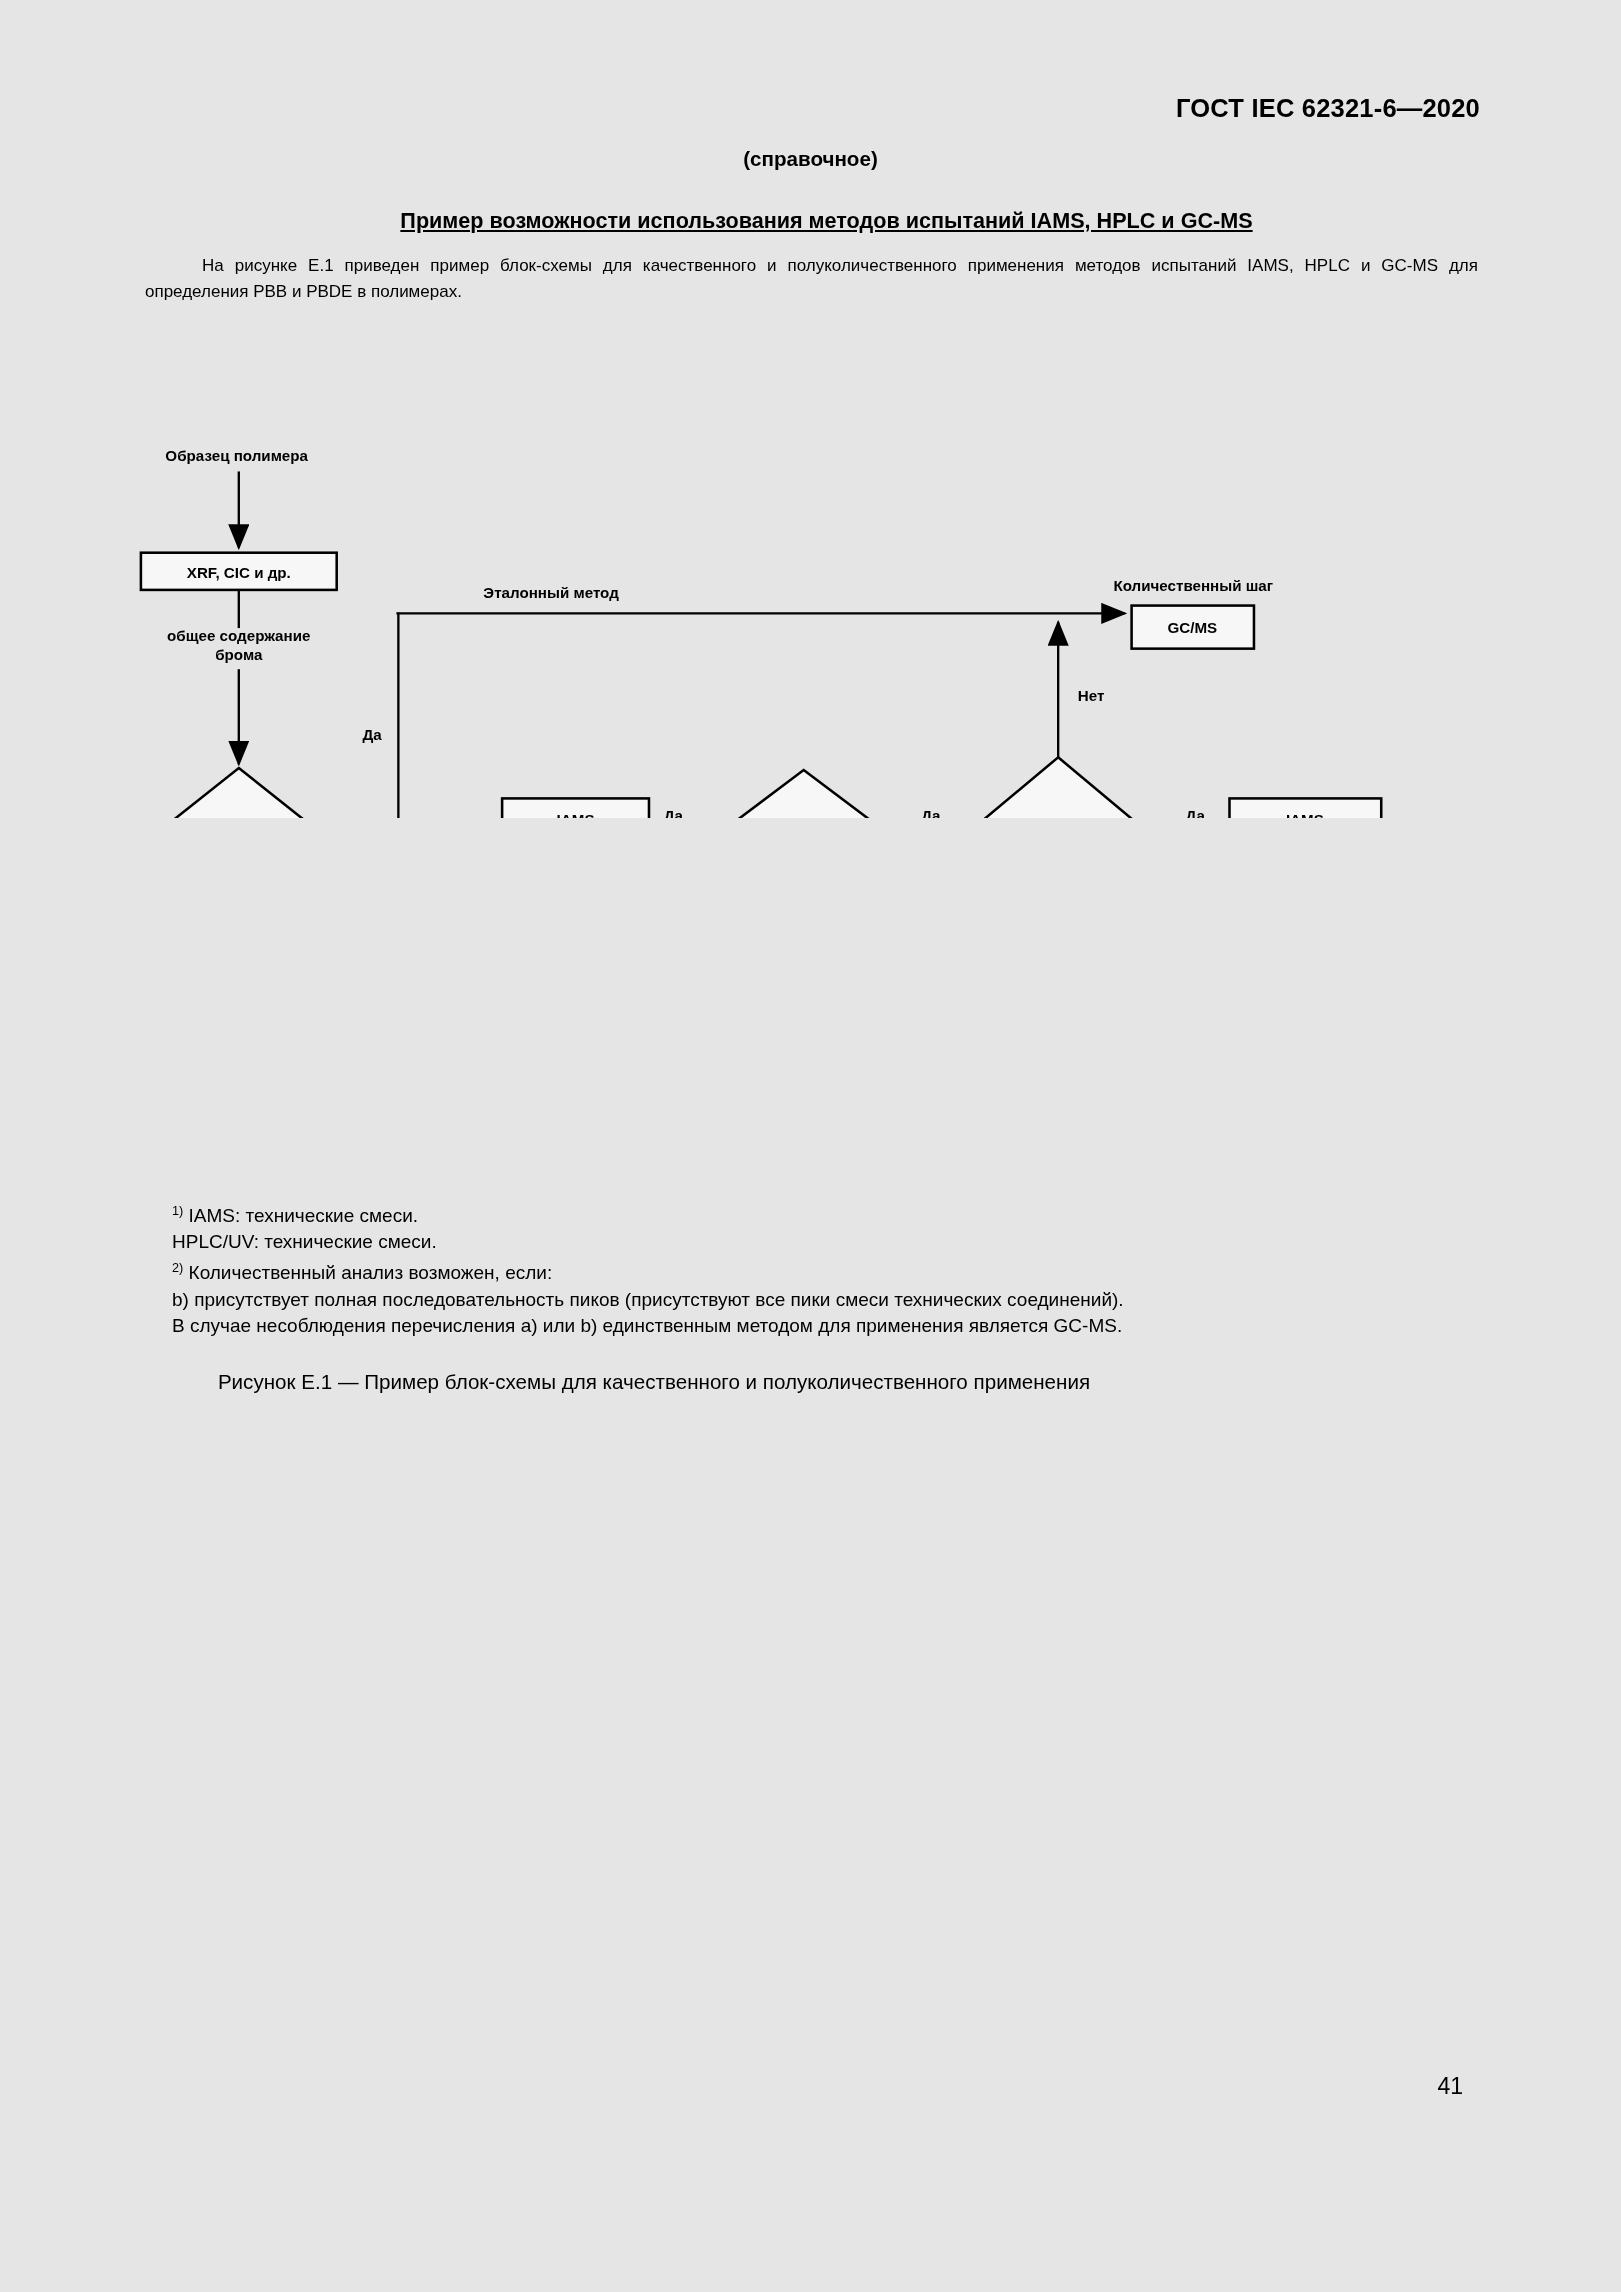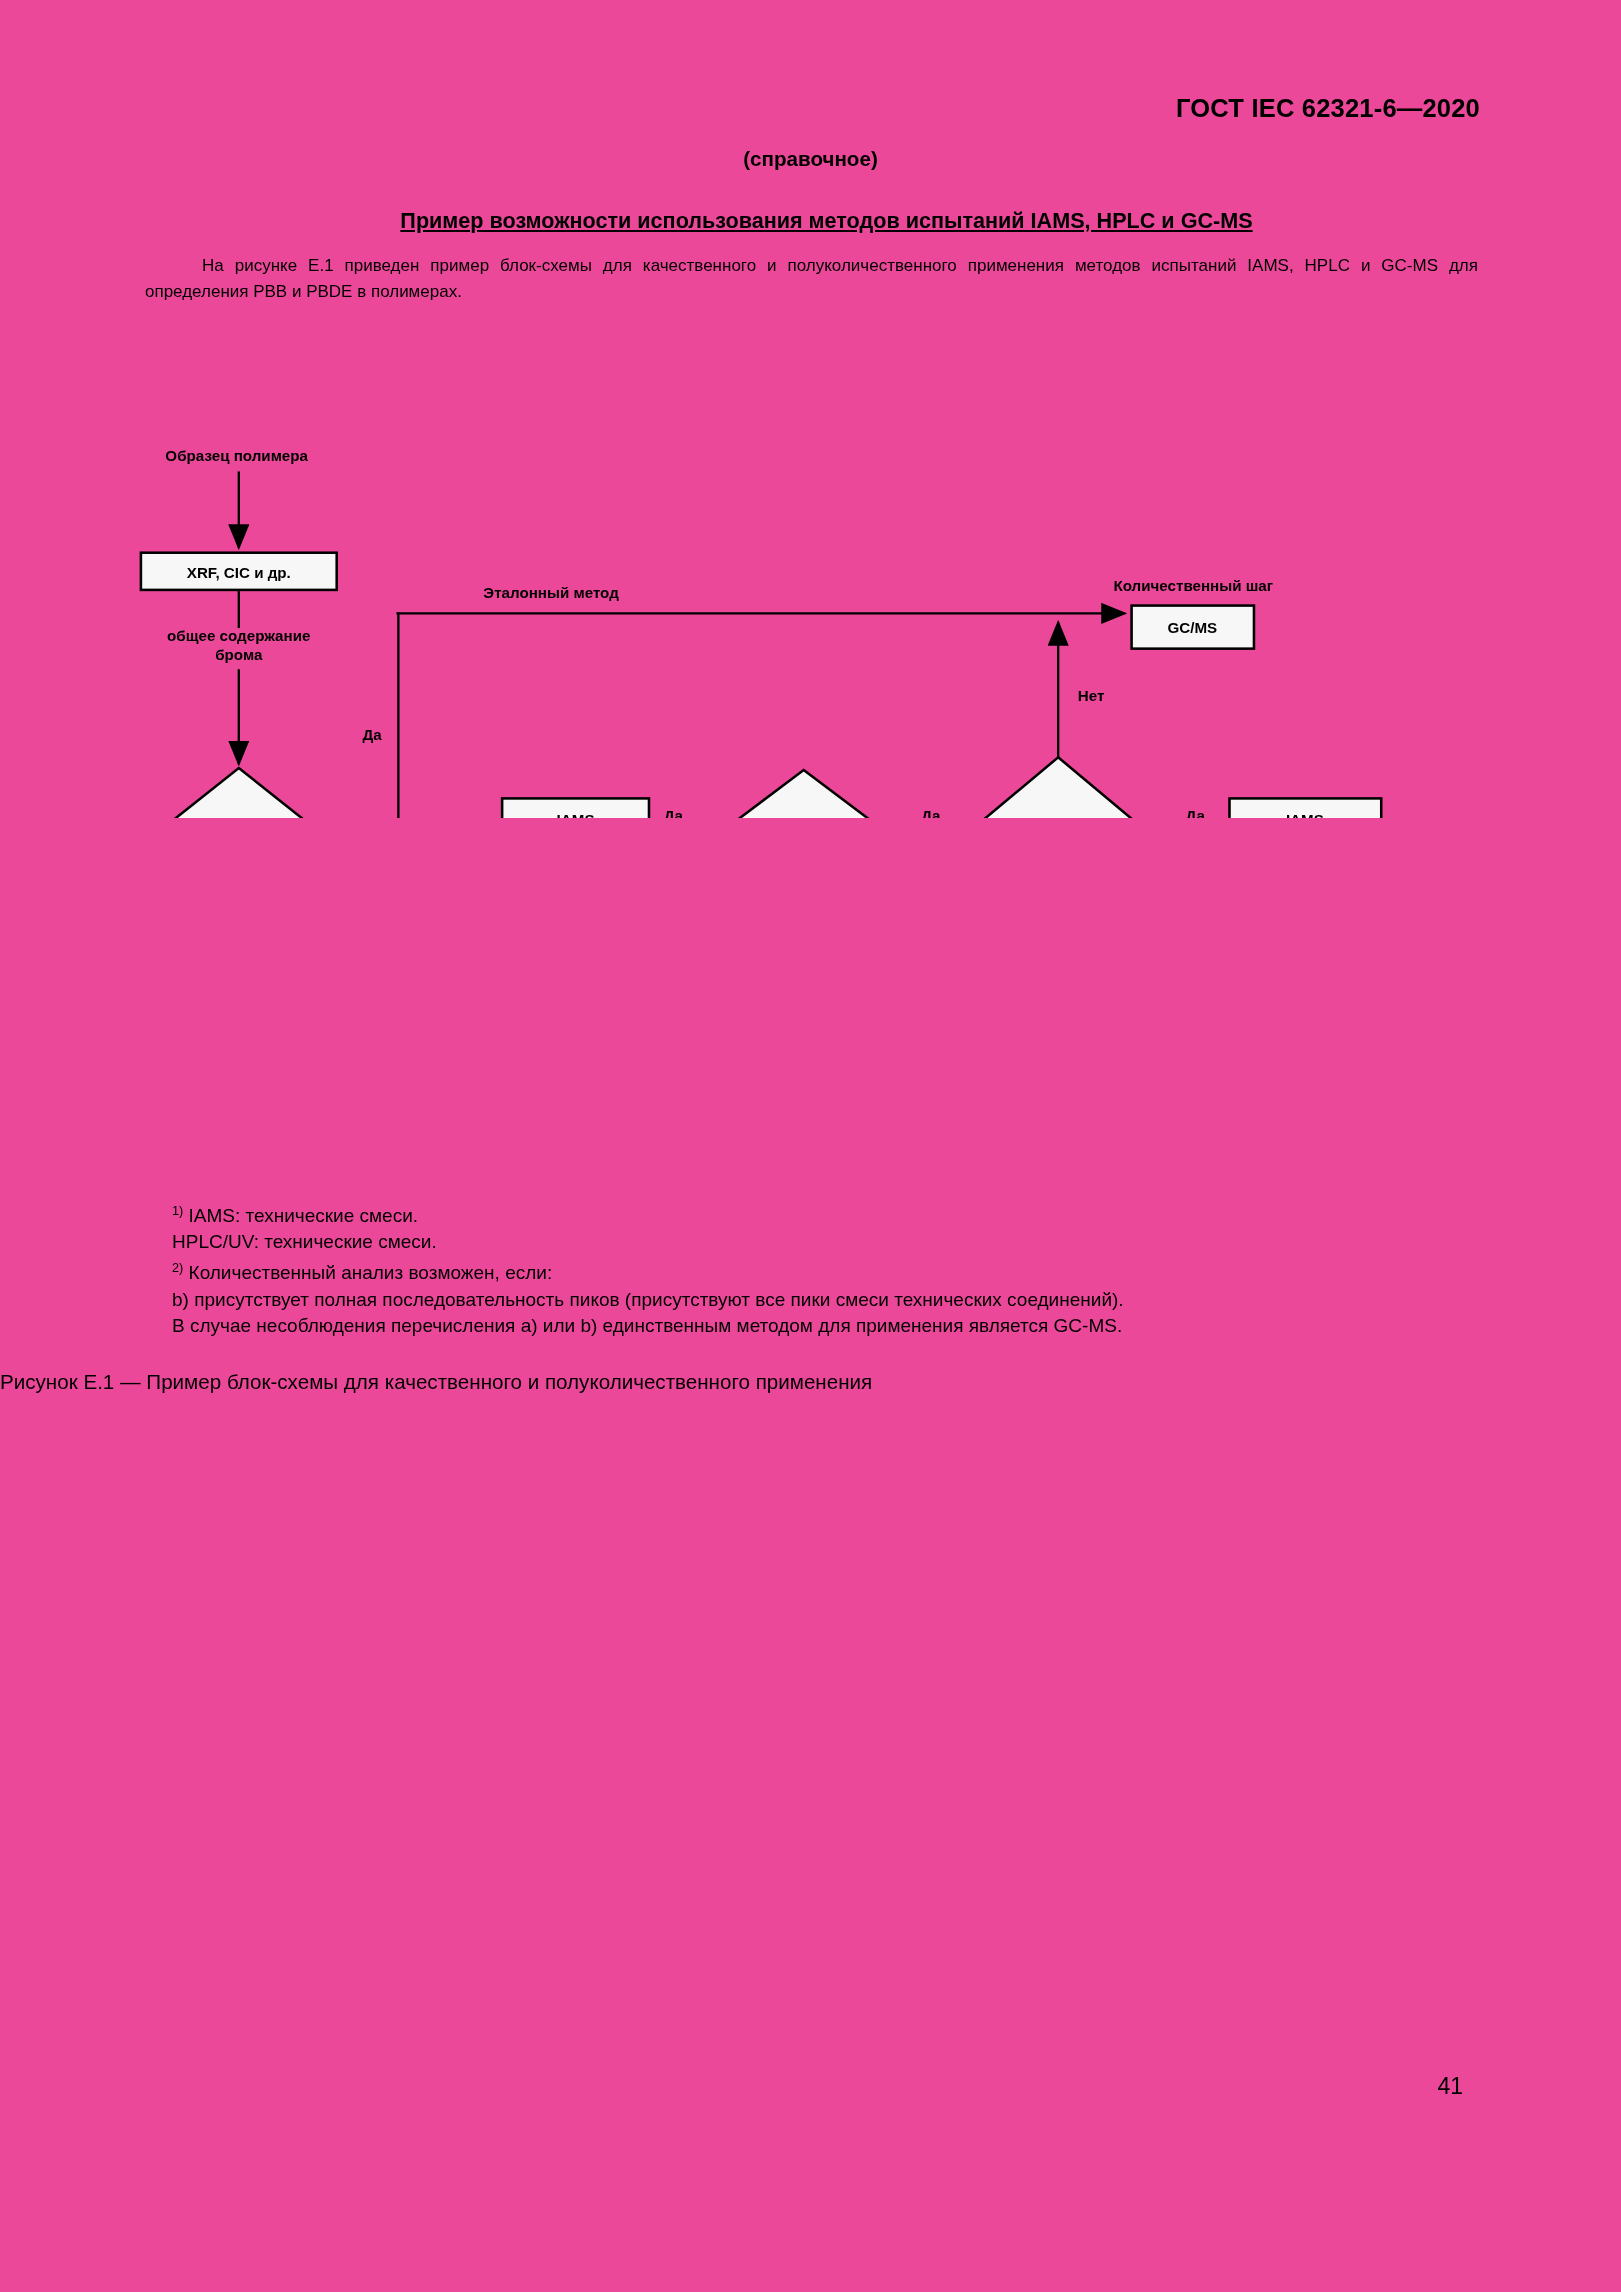--- a/index.html
+++ b/index.html
@@ -8,21 +8,21 @@
     background: #ffffff;
   }
   body {
     font-family: "Liberation Sans", sans-serif;
     color: #000000;
   }
   #page {
     position: relative;
     width: 1621px;
     height: 2293px;
-    background: #ec4899;
+    background: #e5e5e5;
     overflow: hidden;
   }
 
   
   #doc-header {
     position: absolute;
     top: 94px;
     right: 141px;
     font-size: 25.5px;
     font-weight: bold;
@@ -94,21 +94,21 @@
   }
   #footnotes div { white-space: nowrap; }
   #footnotes .mk { font-size: 12.7px; vertical-align: super; }
 
   
   #fig-caption {
     position: absolute;
     top: 1367px;
     left: 0;
     width: 1308px;
-    text-align: left;
+    text-align: center;
     font-size: 20.6px;
     line-height: 29px;
   }
 
   
   #page-number {
     position: absolute;
     top: 2073px;
     right: 158px;
     font-size: 23px;

